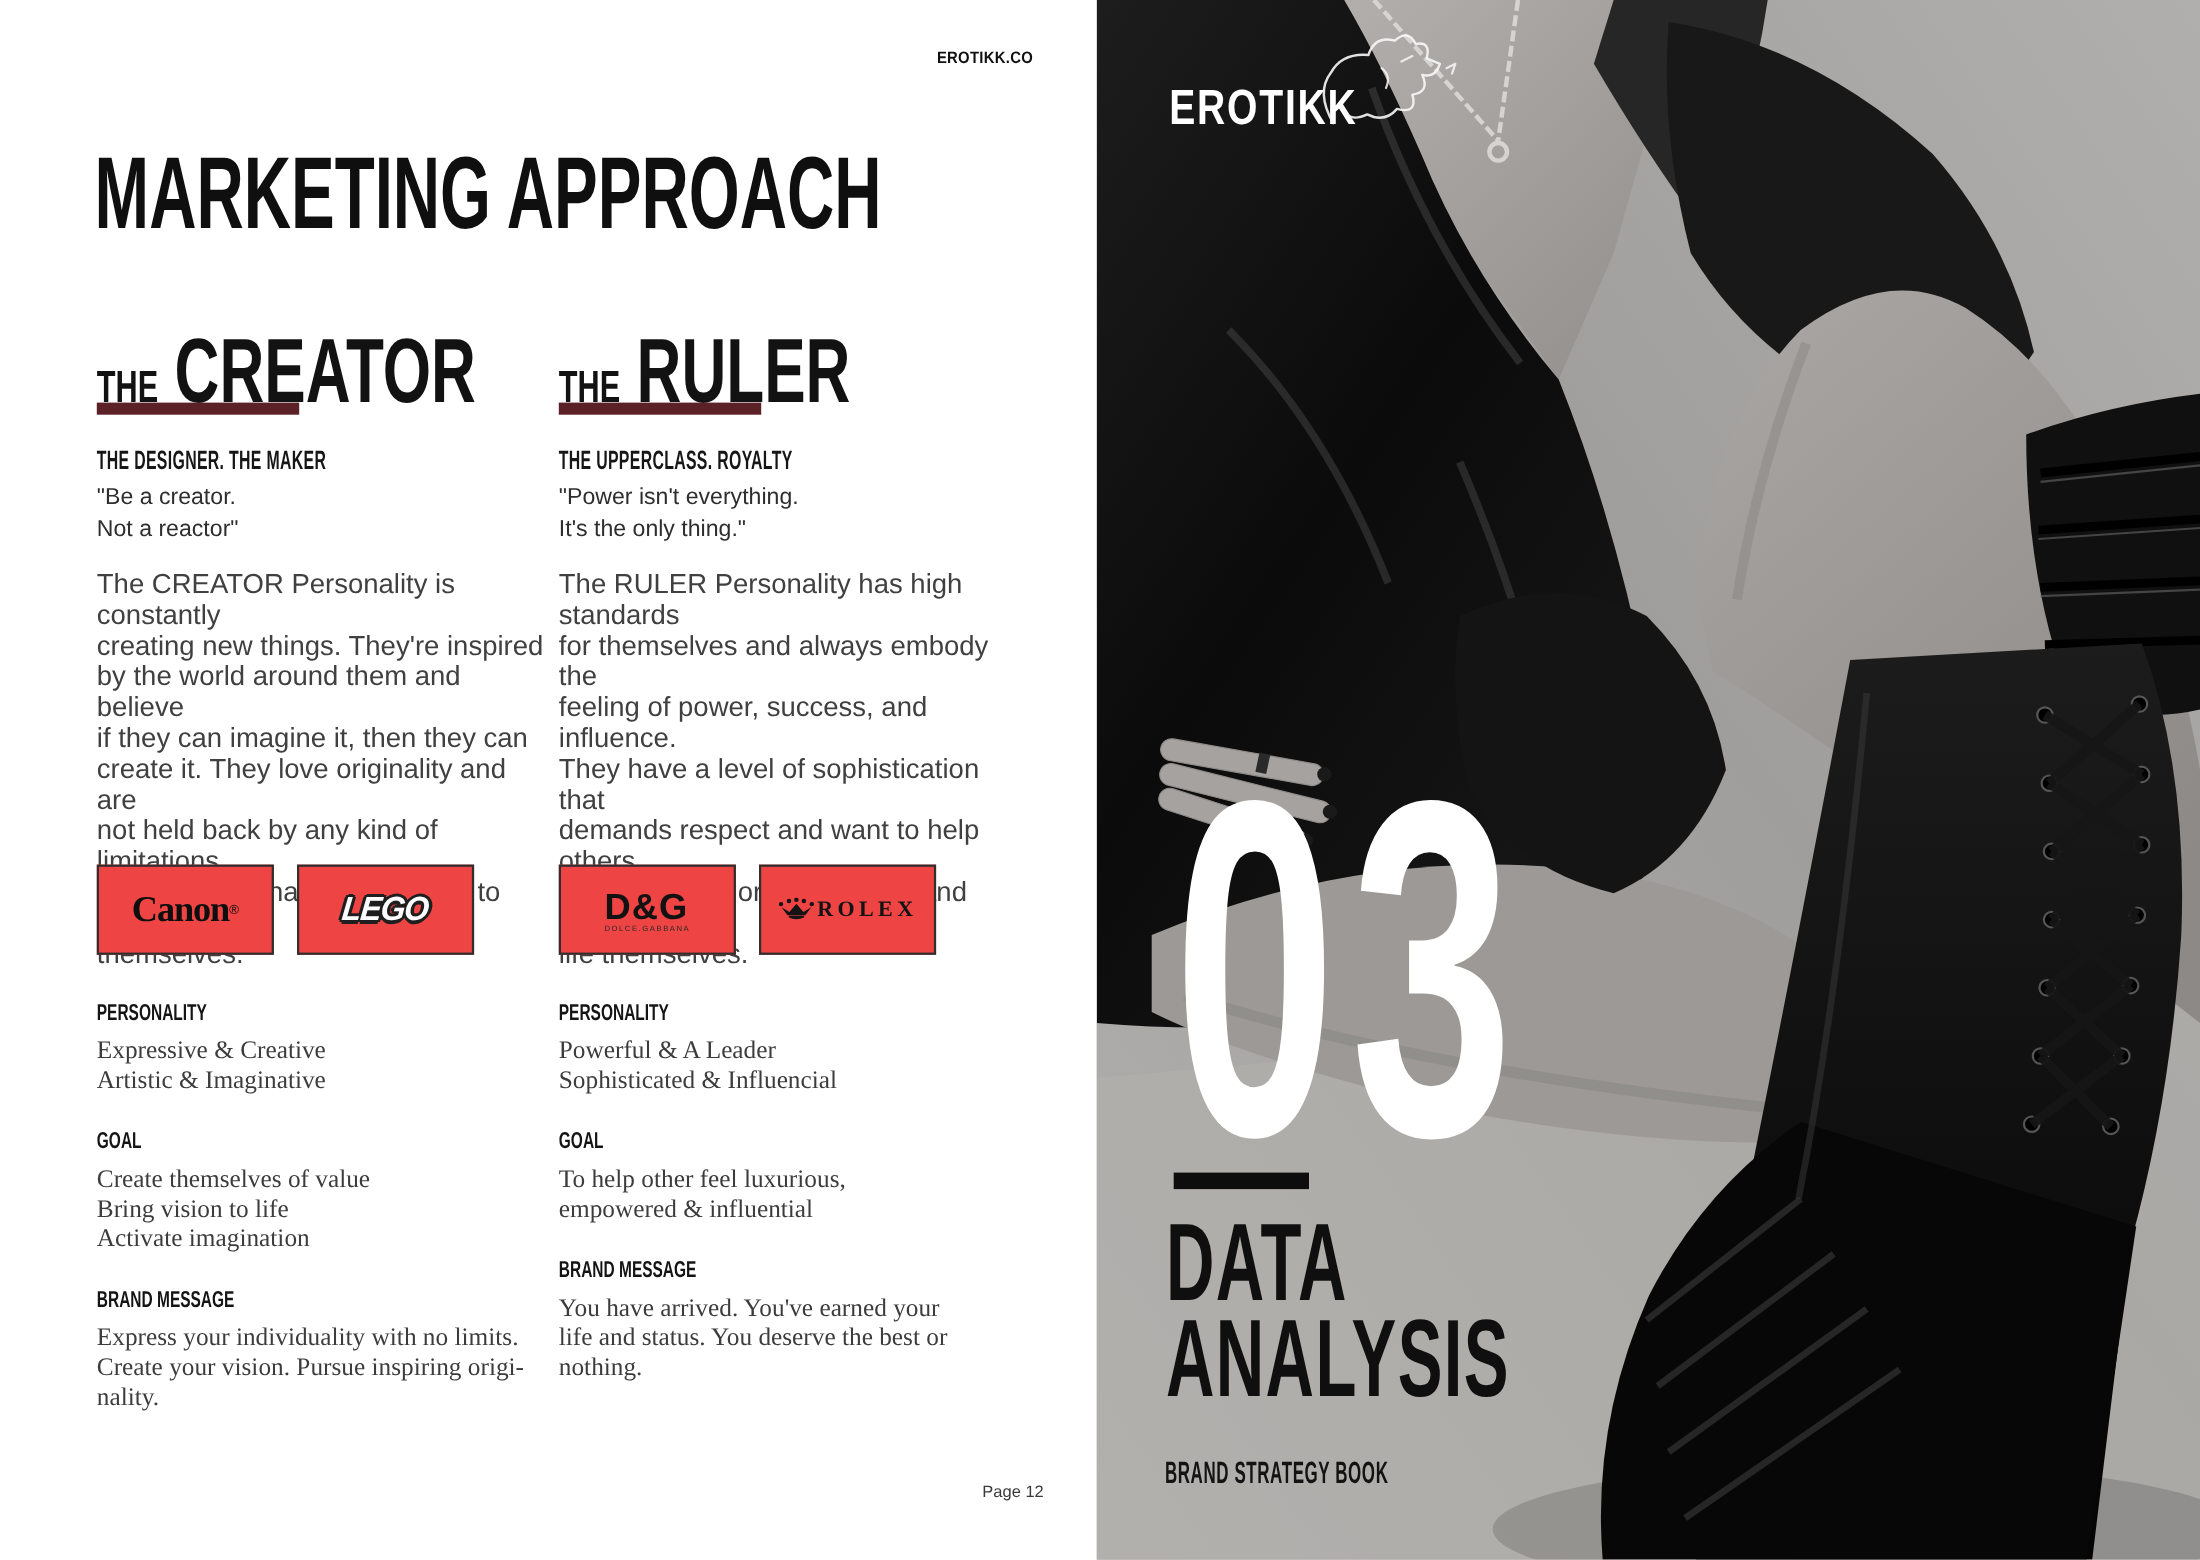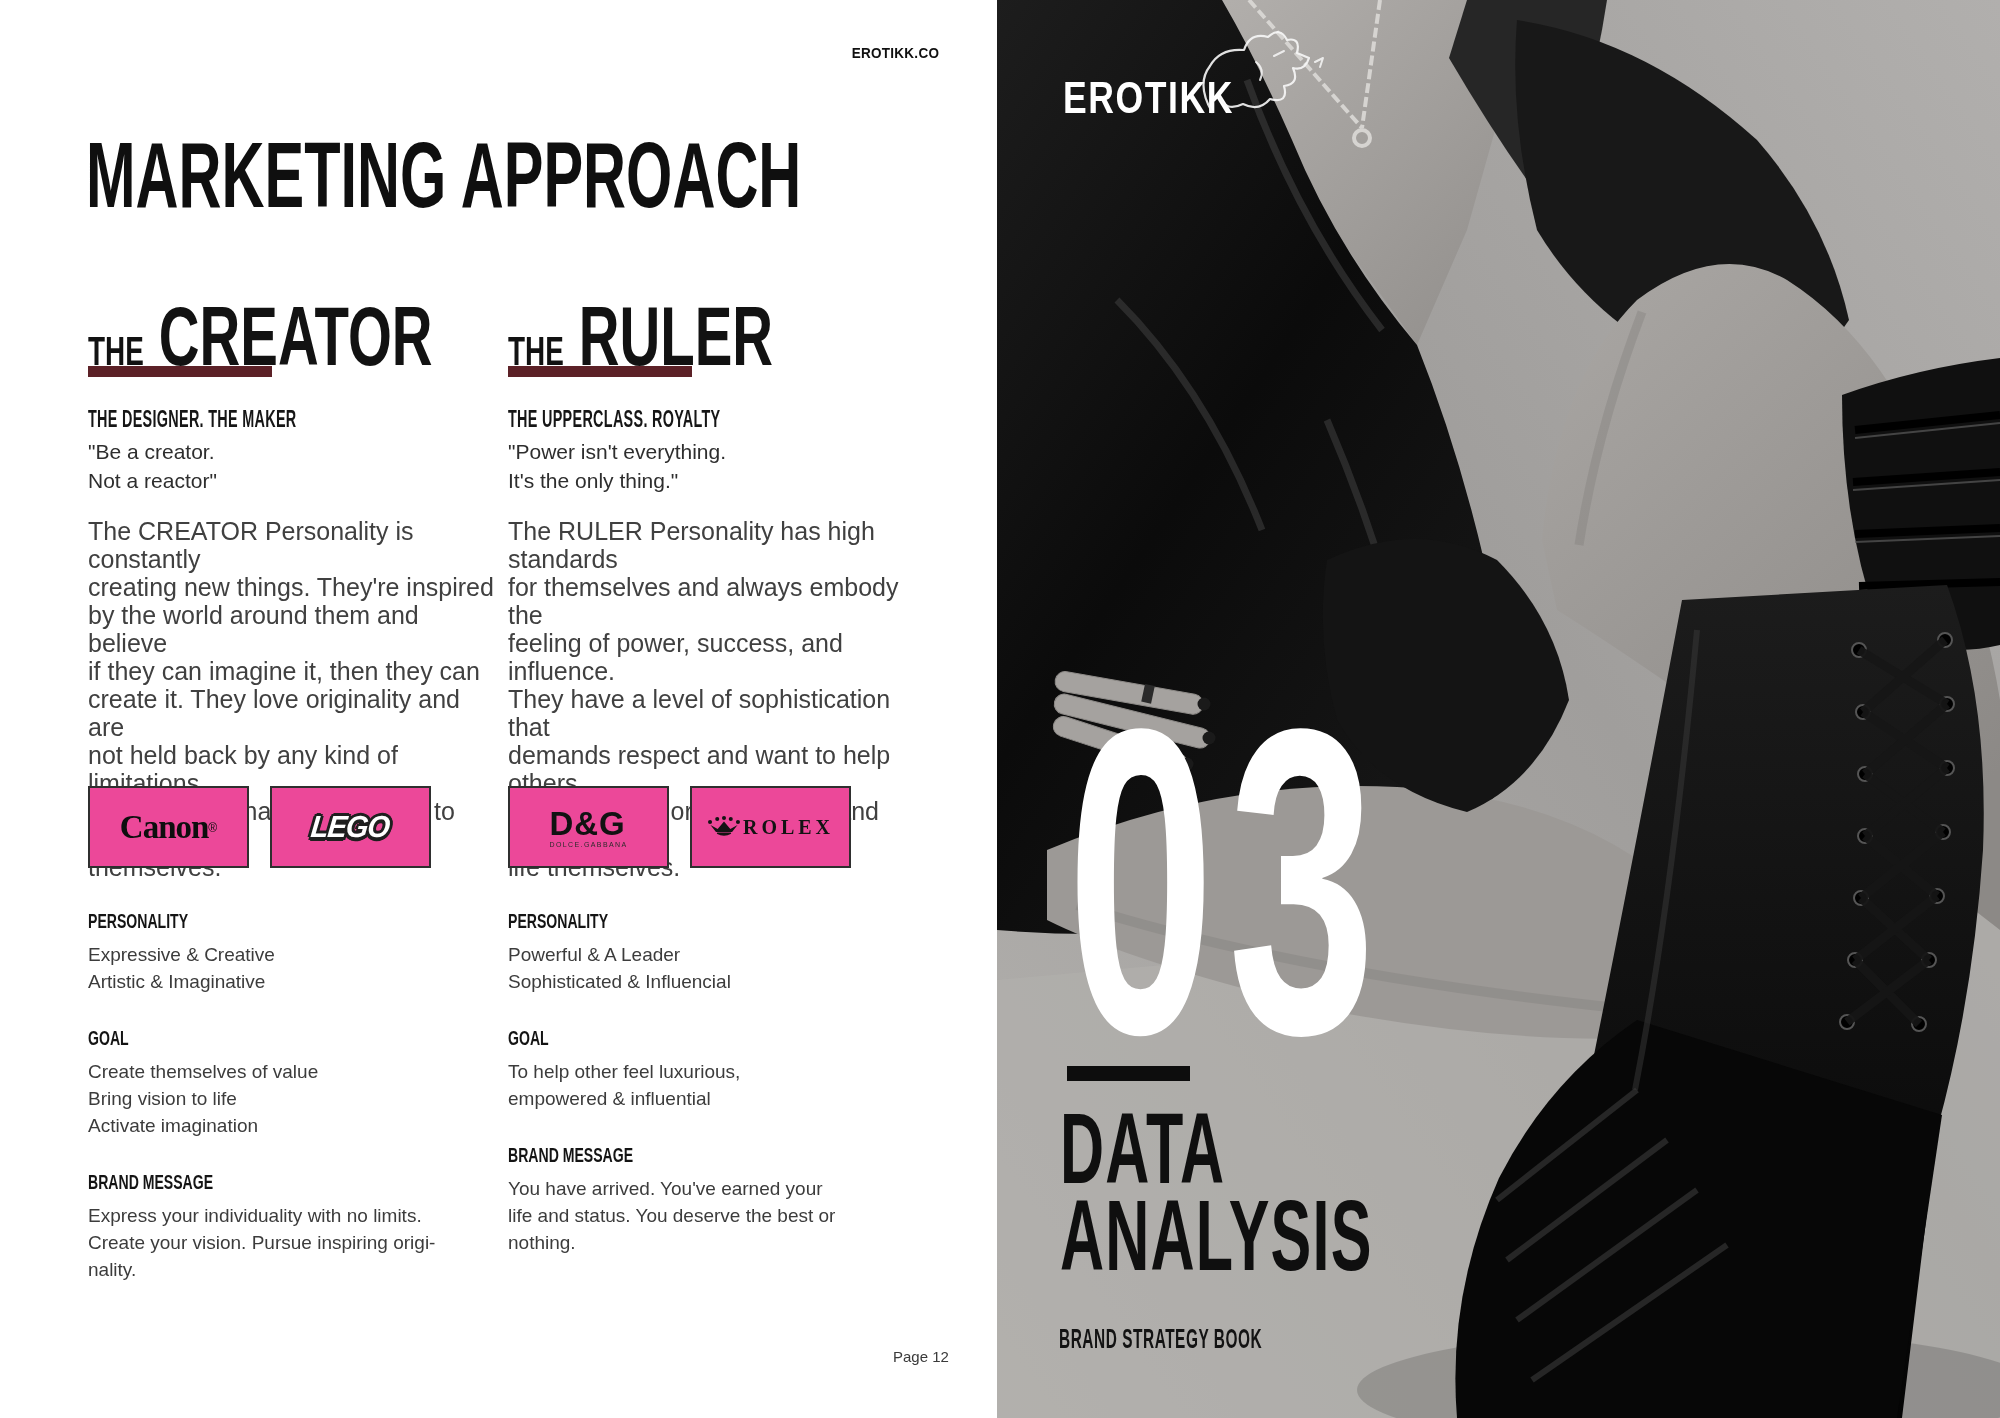--- a/index.html
+++ b/index.html
@@ -20,39 +20,39 @@
   .arch-article{font-size:41px;margin-right:22px;}
   .arch-name{font-size:83px;}
   .rule{position:absolute;left:0;top:366px;width:184px;height:11px;background:var(--accent,#5c2127);}
   .subhead{position:absolute;left:0;top:405px;font-size:24px;font-weight:bold;color:#161616;
     letter-spacing:.5px;white-space:nowrap;transform:scaleX(.6);transform-origin:left top;}
   .quote{position:absolute;left:0;top:437px;font-size:21px;color:#2e2e2e;line-height:29px;
     white-space:pre-line;}
   .desc{position:absolute;left:0;top:517px;margin:0;width:412px;font-size:25px;color:#404040;
     line-height:28px;white-space:pre-line;}
   .logos{position:absolute;left:0;top:786px;display:flex;gap:21px;}
-  .logo-box{width:161px;height:82px;border:2px solid #2f2f2f;box-sizing:border-box;background:#ec4899;
+  .logo-box{width:161px;height:82px;border:2px solid #2f2f2f;box-sizing:border-box;background:#ef4444;
     display:flex;align-items:center;justify-content:center;}
   .canon-text{font-family:"Liberation Serif",serif;font-weight:bold;font-size:33px;
     letter-spacing:-1px;color:#0e0e0e;}
   .canon-reg{font-size:12px;vertical-align:super;color:#0e0e0e;font-family:"Liberation Sans",sans-serif;}
   .lego-text{font-weight:bold;font-style:italic;font-size:29px;letter-spacing:-1px;color:#fff;
     transform:skewX(-6deg) scaleY(1.05);
     text-shadow:-2px -2px 0 #1f1f1f,2px -2px 0 #1f1f1f,-2px 2px 0 #1f1f1f,2px 2px 0 #1f1f1f,
       0 -3px 0 #1f1f1f,0 3px 0 #1f1f1f,-3px 0 0 #1f1f1f,3px 0 0 #1f1f1f;}
   .dg-wrap{line-height:1;}
   .dg-text{font-weight:bold;font-size:33px;letter-spacing:1px;color:#121212;}
   .dg-sub{font-size:7px;letter-spacing:1.4px;color:#2a2a2a;margin-top:1px;}
   .rolex-wrap{display:flex;align-items:center;gap:2px;}
   .rolex-text{font-family:"Liberation Serif",serif;font-weight:bold;font-size:20px;
     letter-spacing:4px;color:#131313;}
   .details{position:absolute;left:0;top:908px;width:420px;}
   .detail-head{margin:0 0 8px 0;font-size:21px;font-weight:bold;color:#141414;line-height:25px;
     white-space:nowrap;transform:scaleX(.67);transform-origin:left top;}
-  .detail-val{margin:0 0 30px 0;font-size:19px;color:#3c3c3c;line-height:27px;white-space:pre-line;}
+  .detail-val{margin:0 0 30px 0;font-size:23px;color:#3c3c3c;line-height:27px;white-space:pre-line;font-family:Liberation Serif, serif;}
   .pageno{position:absolute;left:893px;top:1348px;font-size:15px;color:#3a3a3a;}
 
   
   .right-panel{position:absolute;left:997px;top:0;width:1003px;height:1418px;overflow:hidden;
     background:#a5a3a1;}
   .photo{position:absolute;left:0;top:0;width:1003px;height:1418px;}
   .brand-logo{position:absolute;left:66px;top:72px;font-size:45px;font-weight:bold;color:#fff;
     letter-spacing:2px;white-space:nowrap;transform:scaleX(.79);transform-origin:left top;}
   .sketch{position:absolute;left:185px;top:20px;width:172px;height:108px;}
   .big-num{position:absolute;left:70px;top:664px;font-size:435px;font-weight:bold;color:#ffffff;

